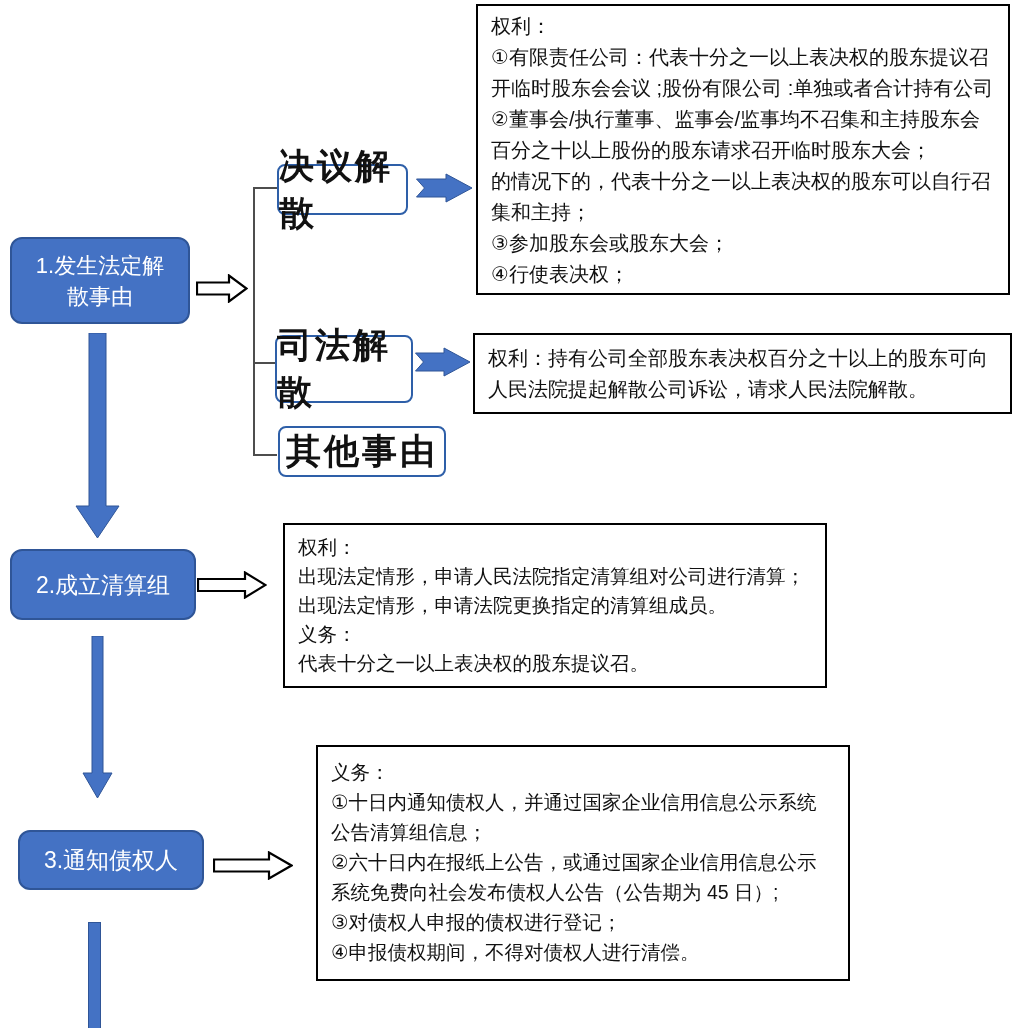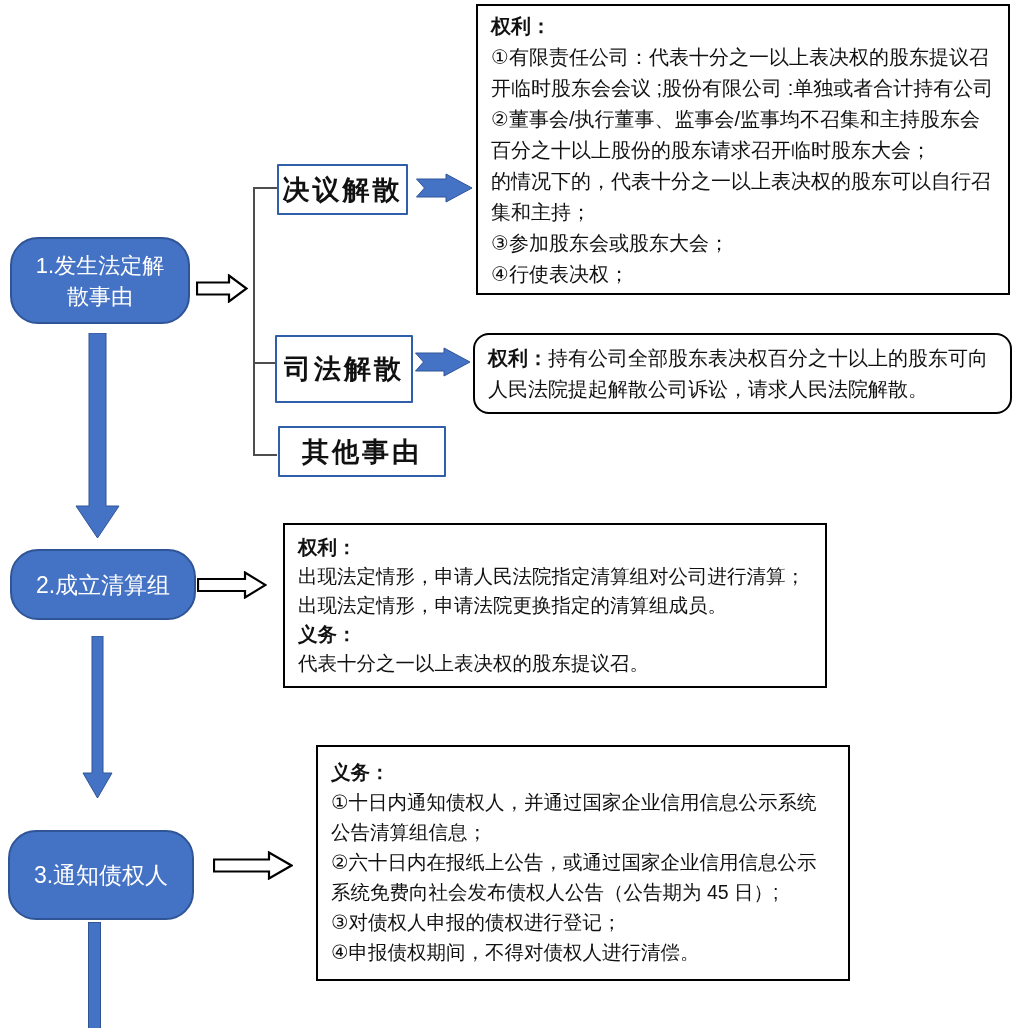--- a/index.html
+++ b/index.html
@@ -14,51 +14,51 @@
   #canvas{
     position:relative;width:1017px;height:1028px;background:#ffffff;
     font-family:"Liberation Sans","DejaVu Sans",sans-serif;
     overflow:hidden;color:#000;
   }
   .abs{position:absolute;}
   
   .node{
     background:var(--node-fill);
     border:2.5px solid var(--node-border);
-    border-radius:28px;
+    border-radius:12px;
     color:#fff;
     display:flex;align-items:center;justify-content:center;
     text-align:center;
     white-space:pre-line;
     box-sizing:border-box;
   }
   .node.n1{font-size:22px;line-height:31px;}
   .node.n2,.node.n3{font-size:23px;line-height:28px;}
   
   .branch{
     background:#fff;
     border:2.5px solid var(--branch-border);
-    border-radius:1px;
+    border-radius:8px;
     display:flex;align-items:center;justify-content:center;
     font-family:"DejaVu Serif","Liberation Serif",serif;
     font-weight:bold;
-    font-size:27px;
+    font-size:35px;
     letter-spacing:3px;
     box-sizing:border-box;
     color:#111;
   }
   
   .tbox{
     background:#fff;
     border:2px solid var(--box-border);
     box-sizing:border-box;
     color:#111;
   }
   .tbox .tl{white-space:nowrap;}
-  .tbox .tl b{font-weight:bold;}
+  .tbox .tl b{font-weight:normal;}
   .tbox.a{padding:5px 13px;font-size:20px;line-height:31px;}
   .tbox.b{padding:8px 13px;font-size:20px;line-height:31px;}
   .tbox.c{padding:8px 13px;font-size:19.5px;line-height:29px;}
   .tbox.d{padding:10px 13px;font-size:19.5px;line-height:30px;}
   
   .conn{background:var(--connector);}
   
   .stem{
     background:var(--arrow-blue);
     border:1px solid var(--node-border);
@@ -73,21 +73,21 @@
 
   <div class="node n1 abs" style="left:10px;top:237px;width:180px;height:87px;">
     <span>1.发生法定解
 散事由</span>
   </div>
 
   <div class="node n2 abs" style="left:10px;top:549px;width:186px;height:71px;">
     <span>2.成立清算组</span>
   </div>
 
-  <div class="node n3 abs" style="left:8px;top:830px;width:186px;height:90px;">
+  <div class="node n3 abs" style="left:18px;top:830px;width:186px;height:60px;">
     <span>3.通知债权人</span>
   </div>
 
   <svg class="abs" style="left:196px;top:274px;" width="52" height="29" viewBox="0 0 52 29">
     <polygon points="1,8.5 33,8.5 33,1.5 50.5,14.5 33,27.5 33,20.5 1,20.5" fill="#ffffff" stroke="#000000" stroke-width="2.2"></polygon>
   </svg>
 
   <svg class="abs" style="left:197px;top:571px;" width="70" height="28" viewBox="0 0 70 28">
     <polygon points="1,8 48,8 48,1.5 68.5,14 48,26.5 48,20 1,20" fill="#ffffff" stroke="#000000" stroke-width="2.2"></polygon>
   </svg>
@@ -136,21 +136,21 @@
       <div class="tl"><span>①有限责任公司：代表十分之一以上表决权的股东提议召</span></div>
       <div class="tl"><span>开临时股东会会议 ;股份有限公司 :单独或者合计持有公司</span></div>
       <div class="tl"><span>②董事会/执行董事、监事会/监事均不召集和主持股东会</span></div>
       <div class="tl"><span>百分之十以上股份的股东请求召开临时股东大会；</span></div>
       <div class="tl"><span>的情况下的，代表十分之一以上表决权的股东可以自行召</span></div>
       <div class="tl"><span>集和主持；</span></div>
       <div class="tl"><span>③参加股东会或股东大会；</span></div>
       <div class="tl"><span>④行使表决权；</span></div>
     </div>
 
-  <div class="tbox b abs" style="left:473px;top:333px;width:539px;height:81px;border-radius:16px;">
+  <div class="tbox b abs" style="left:473px;top:333px;width:539px;height:81px;">
       <div class="tl"><b>权利：</b><span>持有公司全部股东表决权百分之十以上的股东可向</span></div>
       <div class="tl"><span>人民法院提起解散公司诉讼，请求人民法院解散。</span></div>
     </div>
 
   <div class="tbox c abs" style="left:283px;top:523px;width:544px;height:165px;">
       <div class="tl"><b>权利：</b></div>
       <div class="tl"><span>出现法定情形，申请人民法院指定清算组对公司进行清算；</span></div>
       <div class="tl"><span>出现法定情形，申请法院更换指定的清算组成员。</span></div>
       <div class="tl"><b>义务：</b></div>
       <div class="tl"><span>代表十分之一以上表决权的股东提议召。</span></div>

